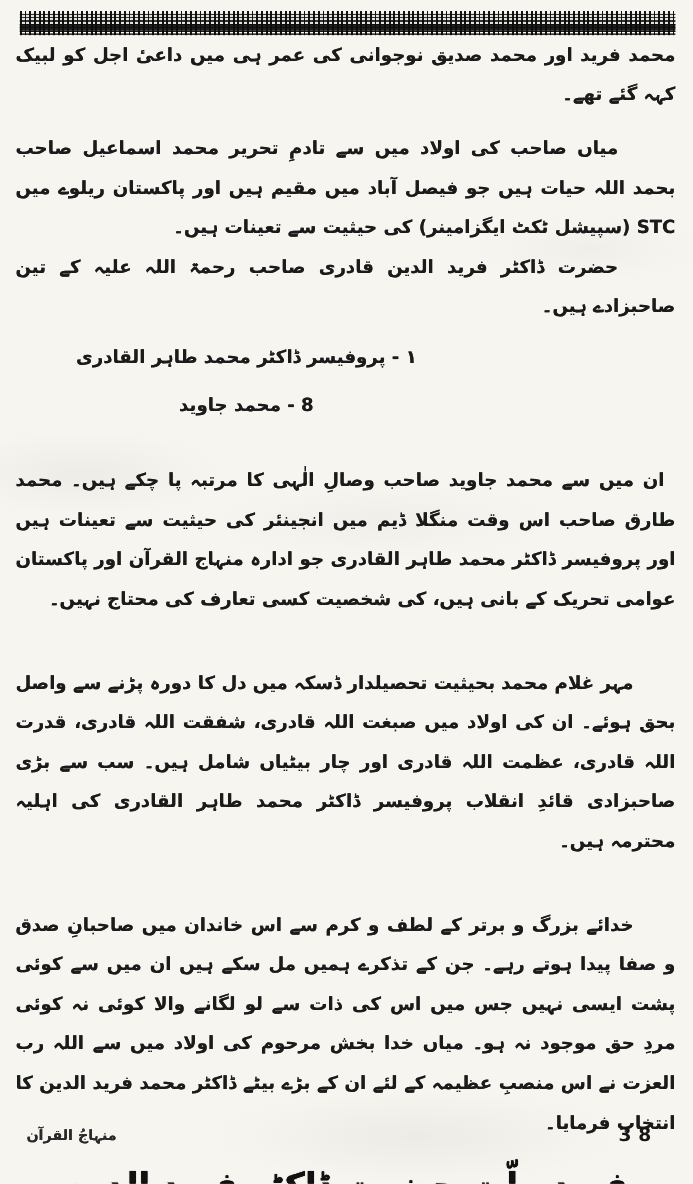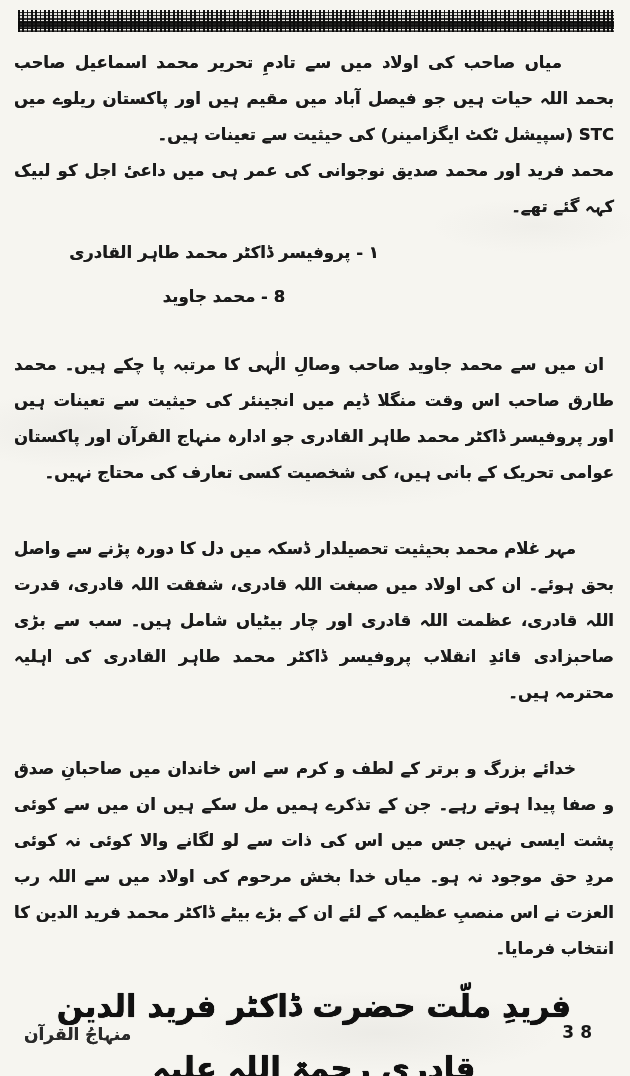--- a/index.html
+++ b/index.html
@@ -79,21 +79,21 @@
     position: absolute;
     left: 0; right: 0;
     bottom: 26px;
     height: 28px;
   }
   .publisher-stamp {
     position: absolute;
     left: 24px;
     top: 2px;
     direction: rtl;
-    font-size: 17px;
+    font-size: 13px;
     font-weight: 700;
     color: #2a2a2a;
     text-shadow: 0 0 0.6px #333;
     letter-spacing: -0.5px;
   }
   .page-number {
     position: absolute;
     right: 32px;
     top: 0;
     font-size: 17px;
@@ -102,24 +102,25 @@
     letter-spacing: 6px;
   }
 </style>
 </head>
 <body>
 
 <div class="page">
 
   <div class="top-border"></div>
 
+  <p class="body-text">محمد فرید اور محمد صدیق نوجوانی کی عمر ہی میں داعیٔ اجل کو لبیک کہہ گئے تھے۔</p>
+
   <p class="body-text first-para indent-lg">میاں صاحب کی اولاد میں سے تادمِ تحریر محمد اسماعیل صاحب بحمد اللہ حیات ہیں جو فیصل آباد میں مقیم ہیں اور پاکستان ریلوے میں STC (سپیشل ٹکٹ ایگزامینر) کی حیثیت سے تعینات ہیں۔</p>
 
-  <p class="body-text">محمد فرید اور محمد صدیق نوجوانی کی عمر ہی میں داعیٔ اجل کو لبیک کہہ گئے تھے۔</p>
-
+  <p class="body-text indent-lg">حضرت ڈاکٹر فرید الدین قادری صاحب رحمۃ اللہ علیہ کے تین صاحبزادے ہیں۔</p>
 
   <ul class="sons-list">
     <li class="son-item">۱ - پروفیسر ڈاکٹر محمد طاہر القادری</li>
     <li class="son-item">8 - محمد جاوید</li>
   </ul>
 
   <p class="body-text indent-sm">ان میں سے محمد جاوید صاحب وصالِ الٰہی کا مرتبہ پا چکے ہیں۔ محمد طارق صاحب اس وقت منگلا ڈیم میں انجینئر کی حیثیت سے تعینات ہیں اور پروفیسر ڈاکٹر محمد طاہر القادری جو ادارہ منہاج القرآن اور پاکستان عوامی تحریک کے بانی ہیں، کی شخصیت کسی تعارف کی محتاج نہیں۔</p>
 
   <p class="body-text indent-md">مہر غلام محمد بحیثیت تحصیلدار ڈسکہ میں دل کا دورہ پڑنے سے واصل بحق ہوئے۔ ان کی اولاد میں صبغت اللہ قادری، شفقت اللہ قادری، قدرت اللہ قادری، عظمت اللہ قادری اور چار بیٹیاں شامل ہیں۔ سب سے بڑی صاحبزادی قائدِ انقلاب پروفیسر ڈاکٹر محمد طاہر القادری کی اہلیہ محترمہ ہیں۔</p>
 

